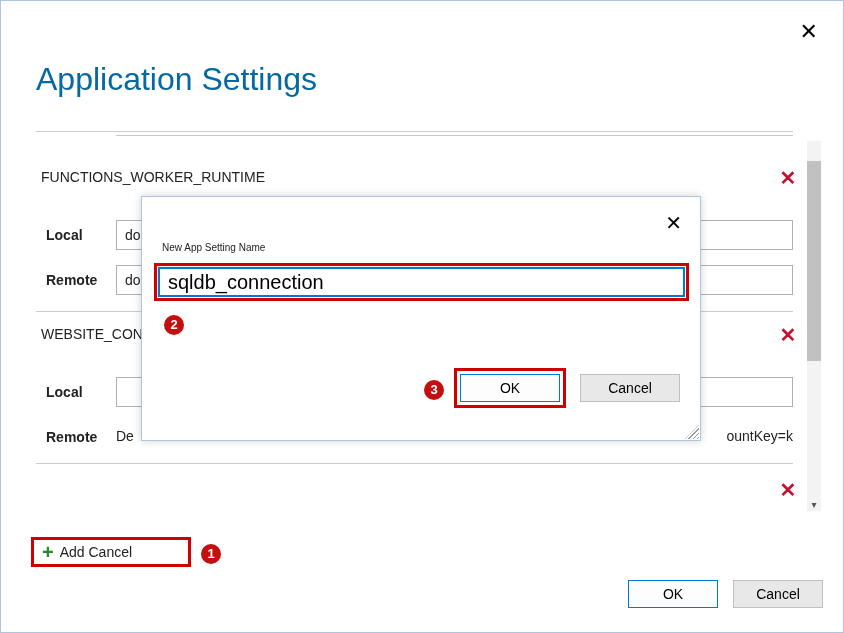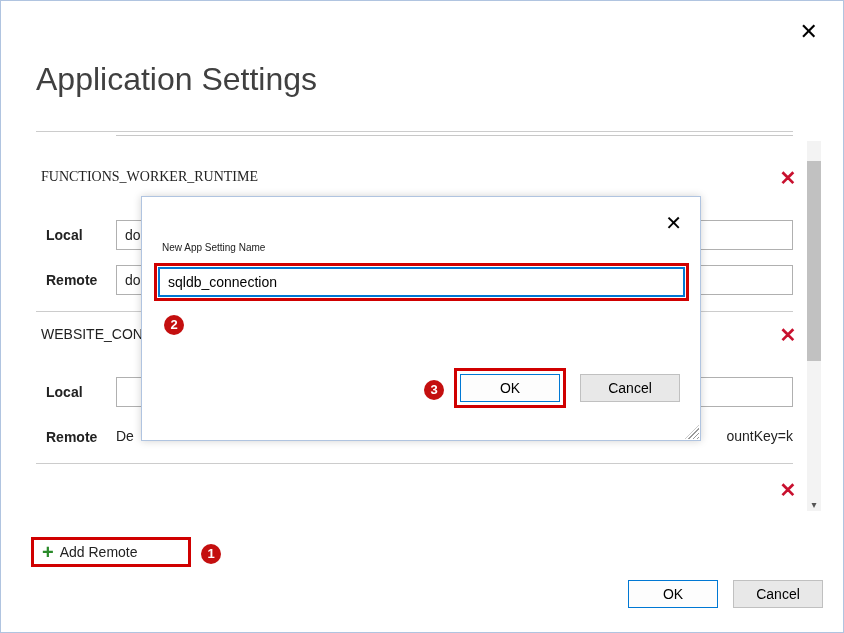--- a/index.html
+++ b/index.html
@@ -18,21 +18,21 @@
     font-size: 22px;
     line-height: 1;
     cursor: pointer;
     color: #000;
   }
   .title {
     position: absolute;
     top: 60px; left: 35px;
     font-size: 32px;
     font-weight: 300;
-    color: #404040;
+    color: #0369a1;
   }
   .hr-top {
     position: absolute;
     top: 130px;
     left: 35px;
     right: 50px;
     border-top: 1px solid #ccc;
   }
   .hr-underbar {
     position: absolute;
@@ -200,21 +200,21 @@
     top: 66px; left: 12px;
     width: 535px;
     border: 3px solid #d00000;
     padding: 1px;
   }
   .modal-input {
     width: 100%;
     height: 30px;
     border: 2px solid #0078d4;
     padding: 4px 8px;
-    font-size: 14px;
+    font-size: 20px;
     outline: none;
   }
   .modal-ok-wrap {
     position: absolute;
     right: 134px; bottom: 32px;
     border: 3px solid #d00000;
     padding: 3px;
   }
   .modal-ok {
     width: 100px; height: 28px;
@@ -247,21 +247,21 @@
   <div class="title">Application Settings</div>
 
   <div class="hr-top"></div>
   <div class="hr-underbar"></div>
 
   <div class="scroll-arrow-up">▴</div>
   <div class="scroll-track"></div>
   <div class="scroll-thumb"></div>
   <div class="scroll-arrow-down">▾</div>
 
-  <div class="setting-name" style="top:168px;font-family:Liberation Serif, serif;">FUNCTIONS_WORKER_RUNTIME</div>
+  <div class="setting-name" style="top:168px;">FUNCTIONS_WORKER_RUNTIME</div>
   <div class="setting-delete" style="top:168px;">✕</div>
 
   <div class="field-label" style="top:226px;">Local</div>
   <div class="field-input" style="top:219px;">do</div>
 
   <div class="field-label" style="top:271px;">Remote</div>
   <div class="field-input" style="top:264px;">do</div>
 
   <div class="divider" style="top:310px;"></div>
 
@@ -276,21 +276,21 @@
     <span>De</span>
     <span>ountKey=k</span>
   </div>
 
   <div class="divider" style="top:462px;"></div>
 
   <div class="setting-delete" style="top:480px;">✕</div>
 
   <div class="add-setting-row">
     <span class="plus-icon">+</span>
-    <span class="add-setting-label">Add Remote</span>
+    <span class="add-setting-label">Add Cancel</span>
   </div>
   <div class="callout" style="left:200px; bottom:68px;">1</div>
 
   <div class="main-ok">OK</div>
   <div class="main-cancel">Cancel</div>
 
   <div class="modal">
     <div class="modal-close">✕</div>
     <div class="modal-label">New App Setting Name</div>
     <div class="modal-input-wrap">

